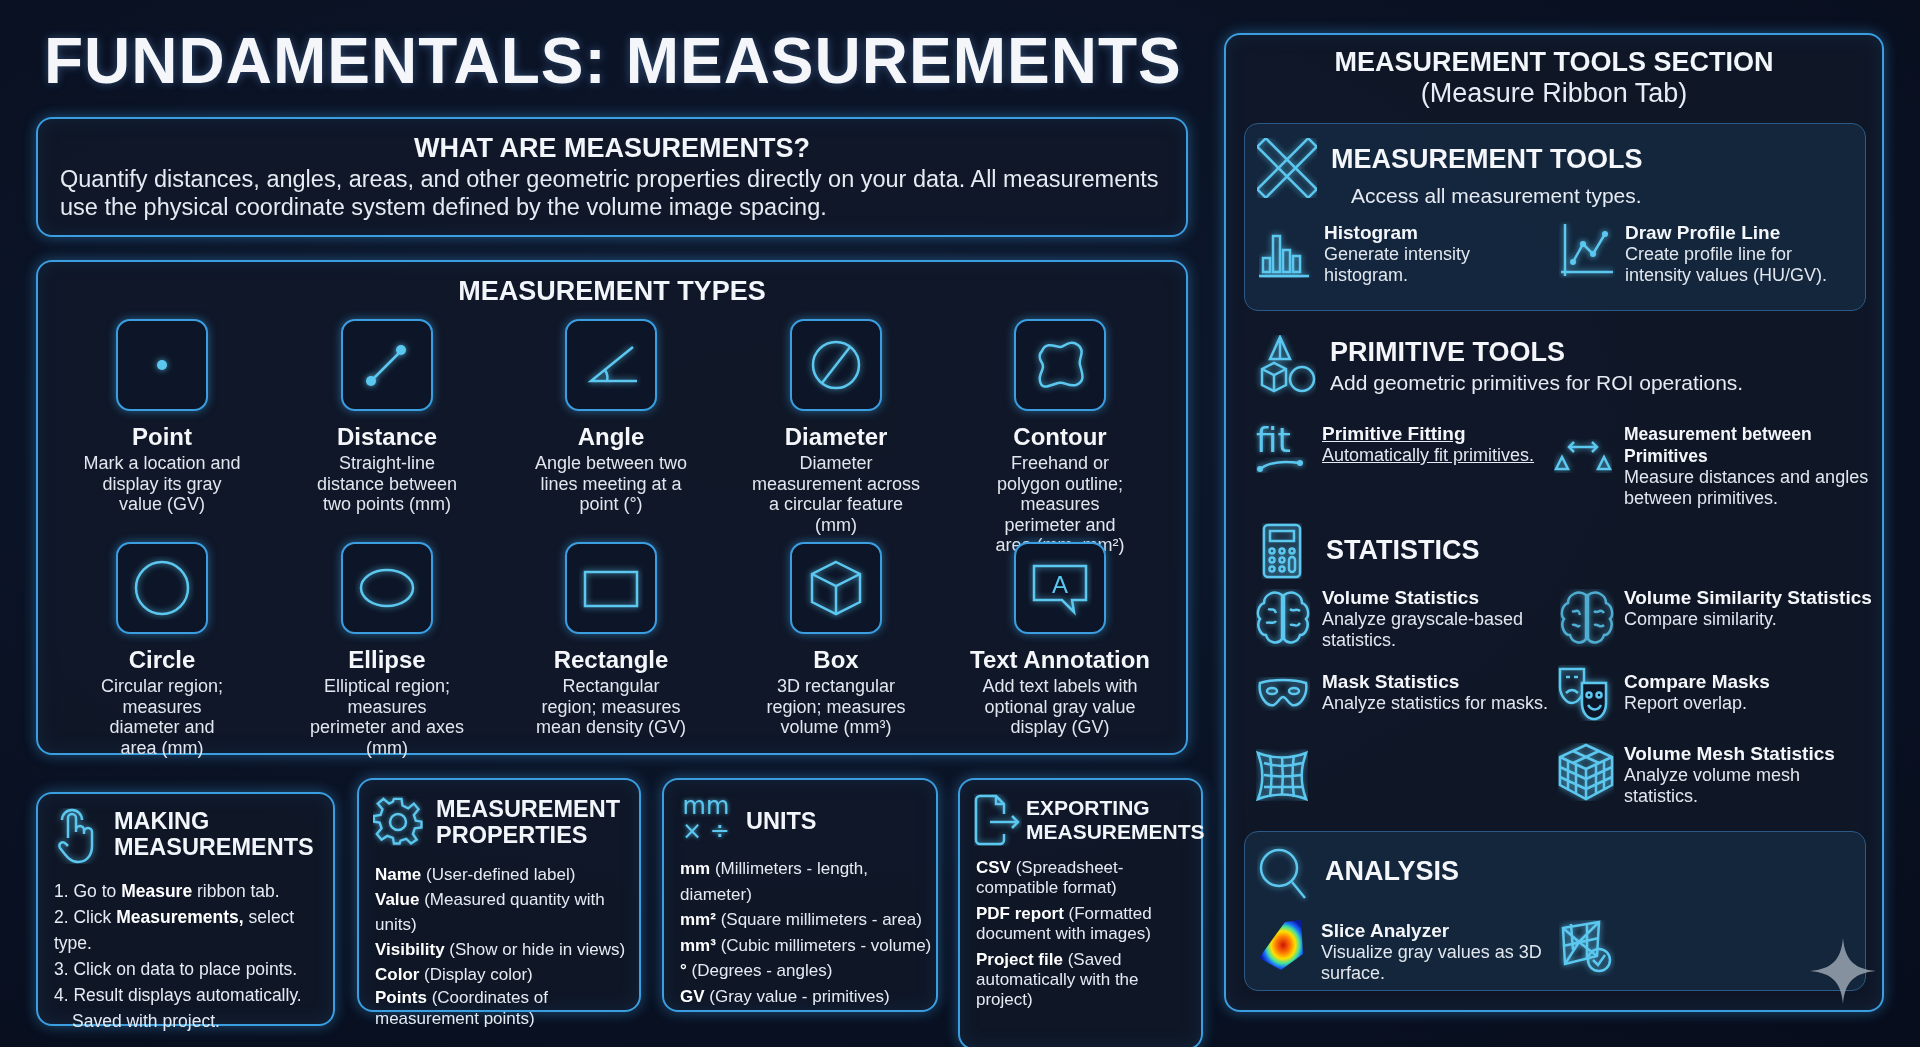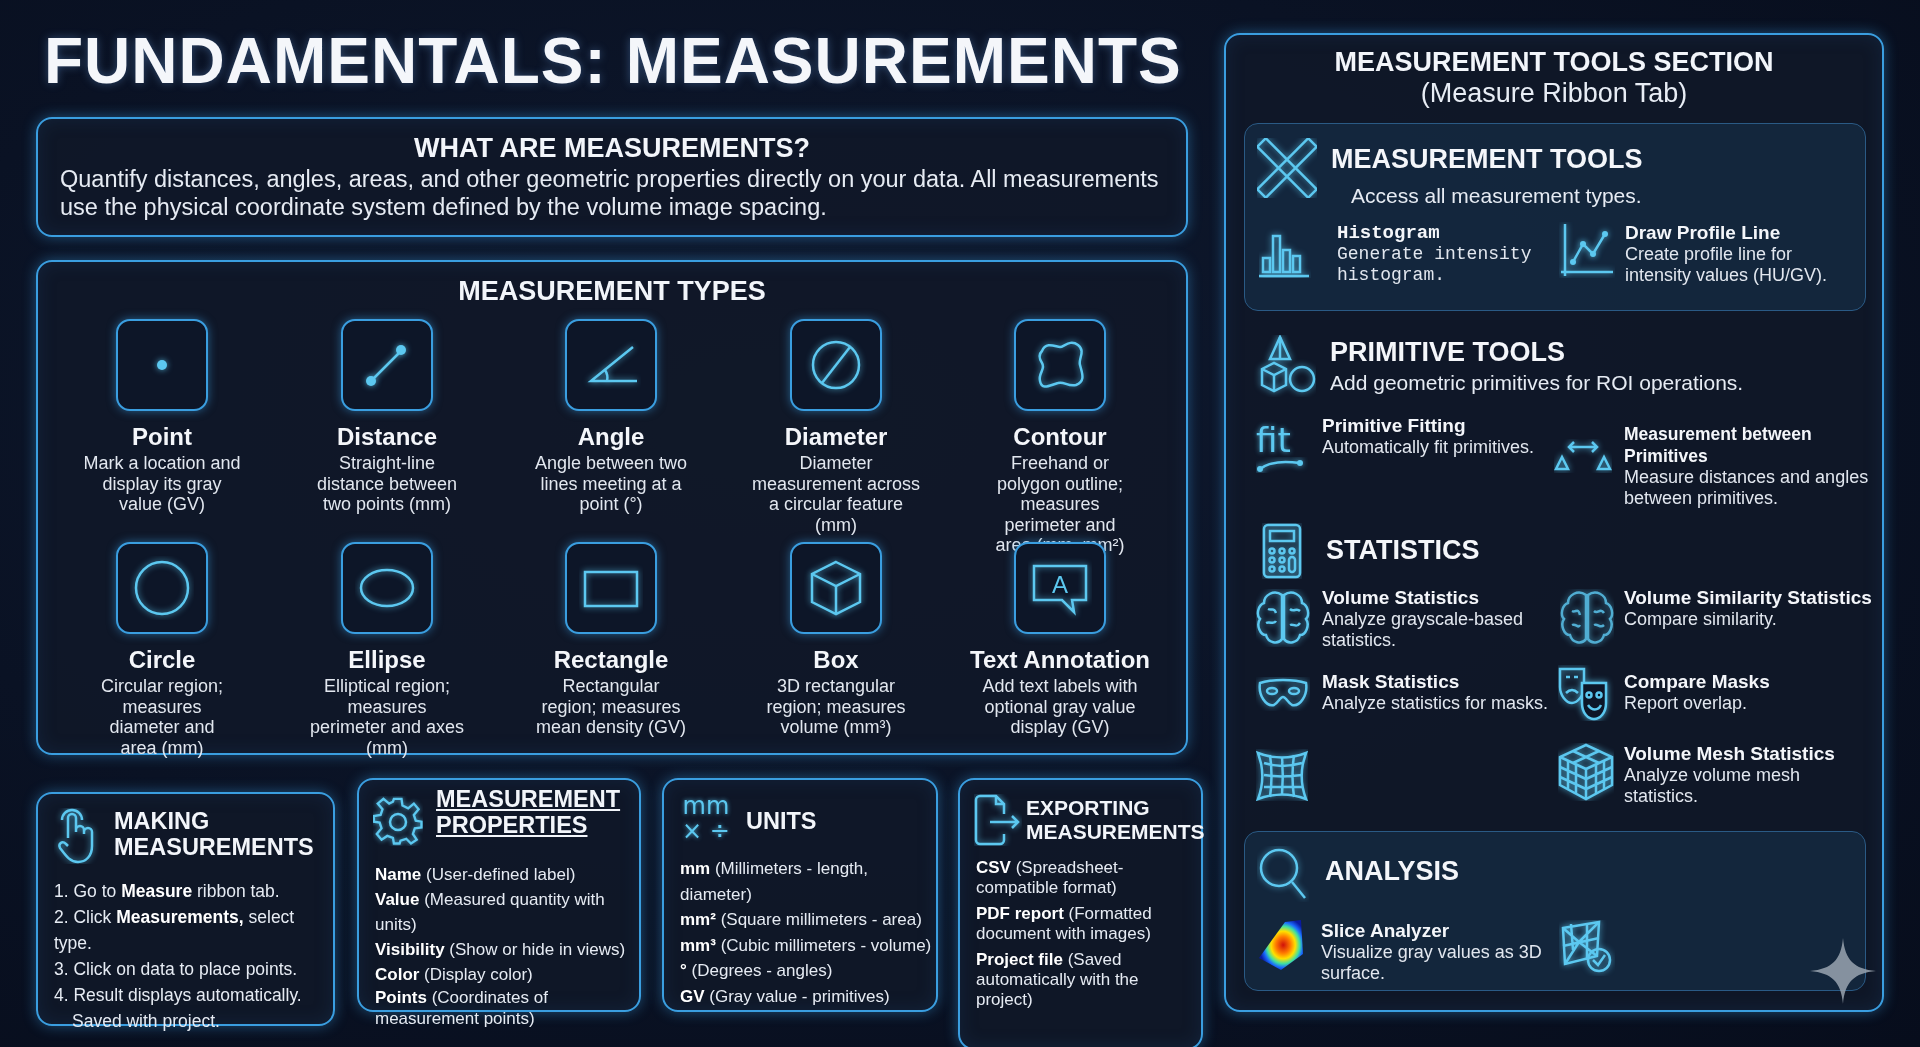--- a/index.html
+++ b/index.html
@@ -193,21 +193,21 @@
   </div>
 </div>
 
 <div class="glow-box" style="left:357px;top:778px;width:284px;height:234px;">
   <div class="card-icon" style="left:14px;top:16px;">
     <svg width="50" height="50" viewBox="0 0 50 50">
         <path d="M21 3 H29 L30 10 L36 13 L42 8 L47 14 L42 20 L44 26 L50 27 V33 L43 34 L41 40 L45 46 L39 50 L34 45 L28 47 L27 50 H21 L20 44 L14 42 L8 46 L3 40 L8 34 L6 28 L0 27 V21 L7 20 L9 14 L4 8 L10 3 L16 8 L20 6 Z" class="ic" transform="scale(0.95) translate(1,0)"></path>
         <circle cx="25" cy="26" r="8" class="ic"></circle>
       </svg>
   </div>
-  <div class="card-head" style="left:77px;top:6px;text-decoration:underline;">
+  <div class="card-head" style="left:77px;top:16px;">
     <div>MEASUREMENT</div>
     <div>PROPERTIES</div>
   </div>
   <div class="card-list" style="left:16px;top:82px;right:8px;font-size:17px;line-height:25px;">
     <div><b>Name</b><span> (User-defined label)</span></div>
     <div><b>Value</b><span> (Measured quantity with units)</span></div>
     <div><b>Visibility</b><span> (Show or hide in views)</span></div>
     <div><b>Color</b><span> (Display color)</span></div>
     <div style="line-height:21px;"><b>Points</b><span> (Coordinates of measurement points)</span></div>
   </div>
@@ -270,21 +270,21 @@
       <svg width="52" height="50" viewBox="0 0 52 50">
           <g class="ic" stroke-width="2">
             <rect x="4" y="30" width="7" height="14"></rect>
             <rect x="14" y="8" width="7" height="36"></rect>
             <rect x="24" y="22" width="7" height="22"></rect>
             <rect x="34" y="28" width="7" height="16"></rect>
             <line x1="0" y1="48" x2="50" y2="48"></line>
           </g>
         </svg>
     </div>
-    <div class="tool" style="left:92px;top:98px;width:200px;font-family:Liberation Mono, monospace;">
+    <div class="tool" style="left:79px;top:98px;width:200px;">
       <div class="tname">Histogram</div>
       <div class="tdesc">Generate intensity histogram.</div>
     </div>
     <div class="tool-icon" style="left:314px;top:98px;">
       <svg width="56" height="56" viewBox="0 0 56 56">
           <g class="ic" stroke-width="2">
             <polyline points="6,2 6,54"></polyline>
             <polyline points="2,50 54,50"></polyline>
             <polyline points="14,40 24,22 34,32 46,12"></polyline>
           </g>
@@ -316,21 +316,21 @@
   <div class="sec-sub" style="left:104px;top:336px;">Add geometric primitives for ROI operations.</div>
 
   <div class="tool-icon" style="left:30px;top:388px;">
     <div style="color:#5cc8f0;font-size:34px;line-height:34px;font-family:'DejaVu Sans',sans-serif;text-shadow:0 0 5px rgba(92,200,240,0.8);">fit</div>
     <svg width="52" height="16" viewBox="0 0 52 16">
         <path d="M4 12 C14 4 30 4 44 6" class="ic"></path>
         <circle cx="4" cy="12" r="3" class="icf"></circle>
         <circle cx="44" cy="6" r="3" class="icf"></circle>
       </svg>
   </div>
-  <div class="tool" style="left:96px;top:380px;width:240px;">
+  <div class="tool" style="left:96px;top:388px;width:240px;text-decoration:underline;">
     <div class="tname">Primitive Fitting</div>
     <div class="tdesc">Automatically fit primitives.</div>
   </div>
   <div class="tool-icon" style="left:328px;top:404px;">
     <svg width="58" height="34" viewBox="0 0 58 34">
         <g class="ic" stroke-width="2">
           <polygon points="8,18 2,30 14,30"></polygon>
           <polygon points="50,18 44,30 56,30"></polygon>
           <line x1="16" y1="8" x2="42" y2="8"></line>
           <polyline points="20,3 15,8 20,13"></polyline>

